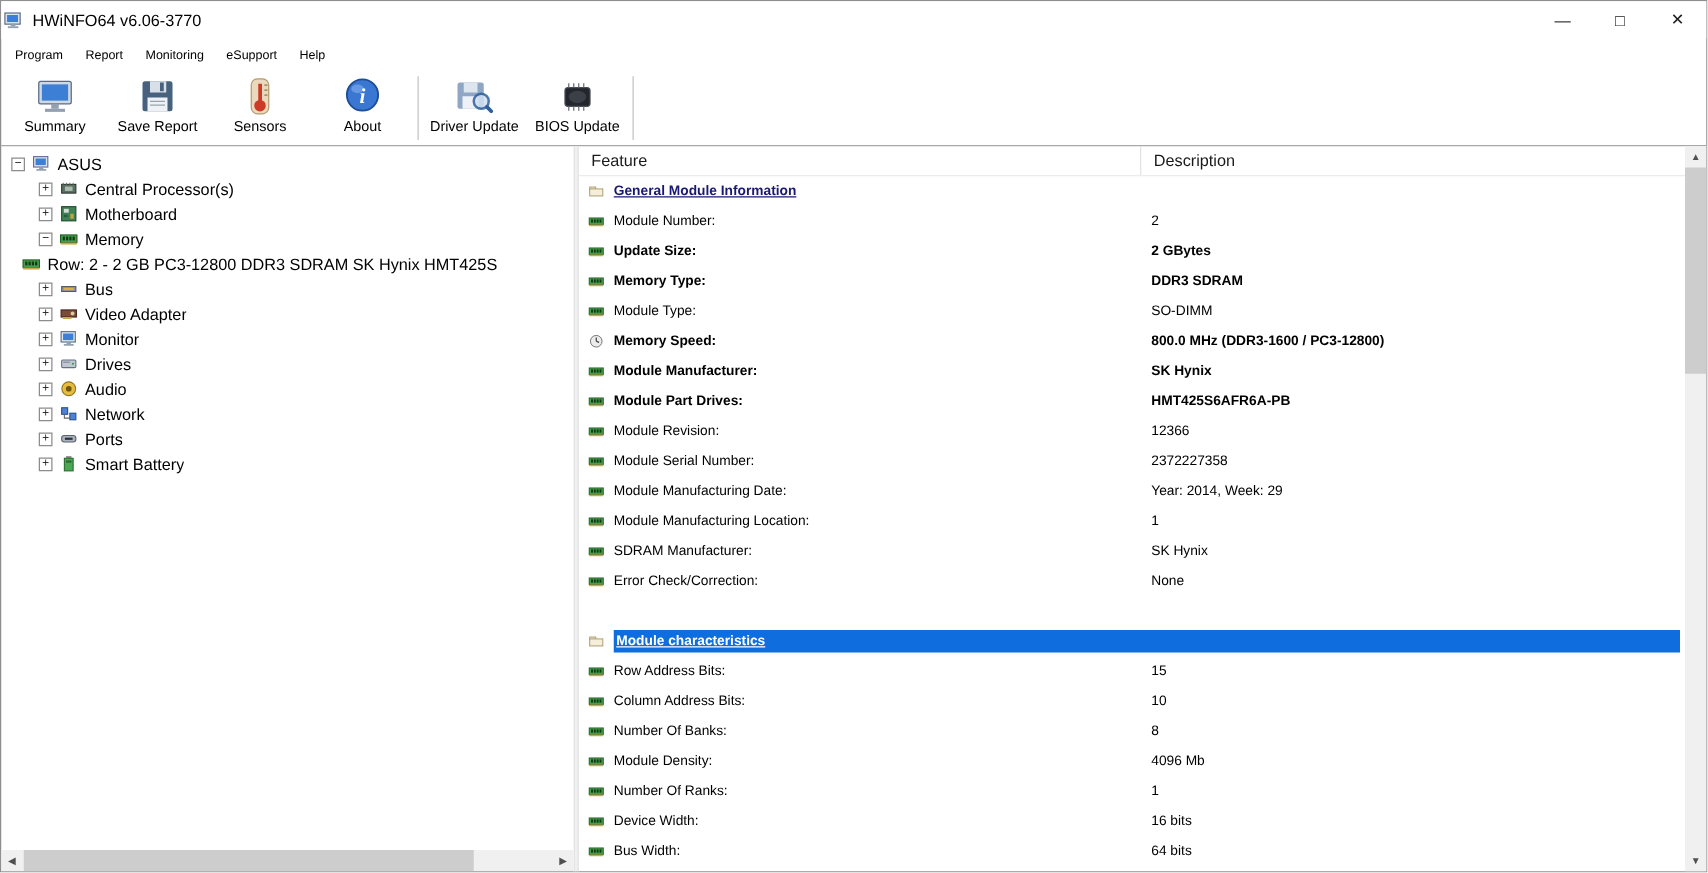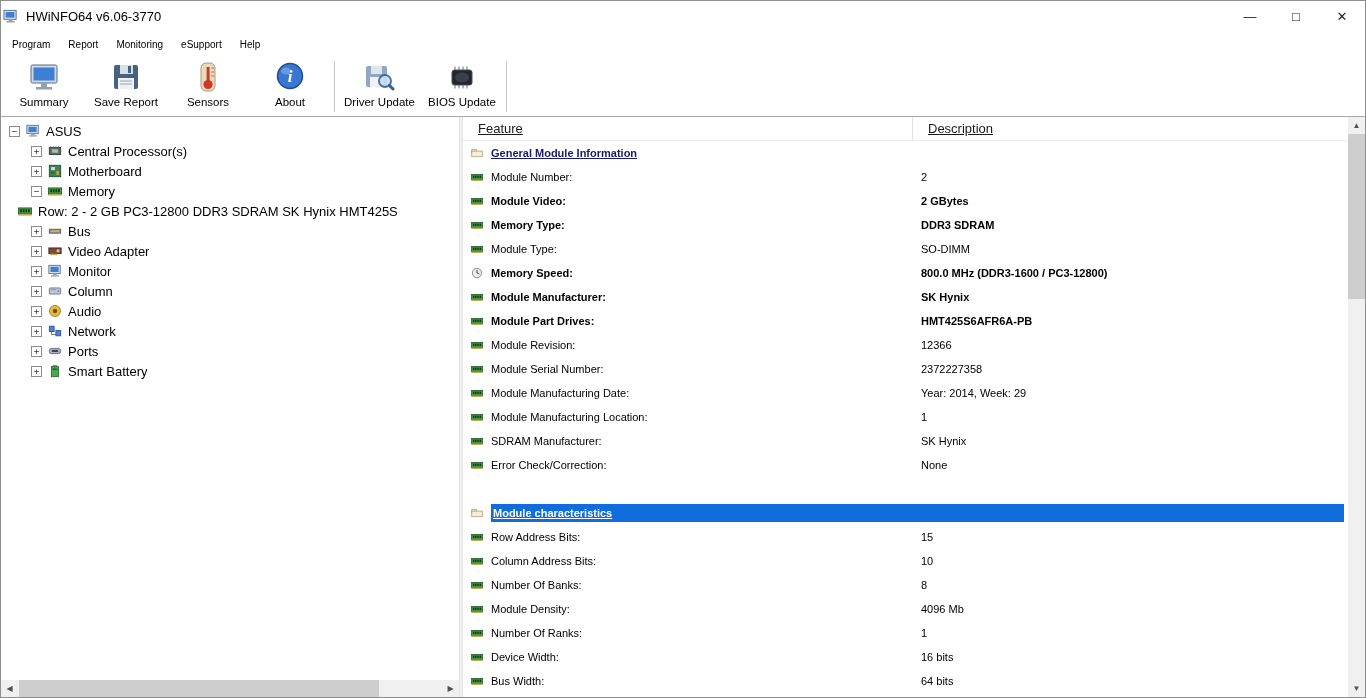--- a/index.html
+++ b/index.html
@@ -46,21 +46,21 @@
   .hs-arrow{width:17px;height:17px;display:flex;align-items:center;justify-content:center;font-size:8px;color:#505050;flex:0 0 auto;}
   .hs-track{flex:1;position:relative;height:17px;}
   .hs-thumb{position:absolute;left:1px;top:0;width:360px;height:17px;background:#cdcdcd;}
 
   
   .splitter{width:4px;background:#f0f0f0;border-left:1px solid #e3e3e3;border-right:1px solid #e3e3e3;flex:0 0 auto;}
 
   
   .table-pane{flex:1;display:flex;flex-direction:column;min-width:0;overflow:hidden;}
   .thead{height:24px;display:flex;align-items:center;font-size:13px;border-bottom:1px solid #ececec;flex:0 0 auto;color:#1a1a1a;}
-  .th{padding-left:15px;height:100%;display:flex;align-items:center;text-decoration:underline;}
+  .th{padding-left:10px;height:100%;display:flex;align-items:center;}
   .th.feature{width:450px;border-right:1px solid #e3e3e3;flex:0 0 auto;}
   .th.desc{flex:1;}
   .tbody{flex:1;overflow:hidden;}
   .trow{height:24px;display:flex;align-items:center;font-size:11px;}
   .trow.spacer{height:24px;}
   .cell{display:flex;align-items:center;height:100%;}
   .cell.feature{width:450px;flex:0 0 auto;padding-left:6px;overflow:hidden;white-space:nowrap;}
   .cell.desc{flex:1;padding-left:8px;white-space:nowrap;overflow:hidden;}
   .row-icon{width:16px;height:12px;margin-right:6px;flex:0 0 auto;}
   .row-icon svg{width:16px;height:12px;}
@@ -291,21 +291,21 @@
           </div>
           <div class="tree-row" style="padding-left: 30px;">
             <span class="expander">+</span>
             <span class="icn tree-icon">
               <svg viewBox="0 0 16 16">
                 <rect x="1.5" y="4.5" width="13" height="7" rx="1" fill="#c0c7d1" stroke="#667083"></rect>
                 <circle cx="11.8" cy="8" r="1" fill="#2fa04a"></circle>
                 <rect x="3" y="6" width="6" height="1.2" fill="#8a93a3"></rect>
               </svg>
             </span>
-            <span class="tree-label">Column</span>
+            <span class="tree-label">Drives</span>
           </div>
           <div class="tree-row" style="padding-left: 30px;">
             <span class="expander">+</span>
             <span class="icn tree-icon">
               <svg viewBox="0 0 16 16">
                 <circle cx="8" cy="8" r="6.3" fill="#e5bc3f" stroke="#96771c"></circle>
                 <circle cx="8" cy="8" r="2.6" fill="#6f570f"></circle>
               </svg>
             </span>
             <span class="tree-label">Audio</span>
@@ -392,21 +392,21 @@
               <span class="icn row-icon">
                 <svg viewBox="0 0 16 16">
                   <rect x="0.5" y="4.5" width="15" height="7" fill="#44a04b" stroke="#205c25"></rect>
                   <rect x="2.5" y="6" width="2" height="3.5" fill="#103913"></rect>
                   <rect x="5.5" y="6" width="2" height="3.5" fill="#103913"></rect>
                   <rect x="8.5" y="6" width="2" height="3.5" fill="#103913"></rect>
                   <rect x="11.5" y="6" width="2" height="3.5" fill="#103913"></rect>
                   <rect x="0.5" y="11.5" width="15" height="1.8" fill="#c9a84c"></rect>
                 </svg>
               </span>
-              <span class="flabel">Module Video:</span>
+              <span class="flabel">Update Size:</span>
             </div>
             <div class="cell desc">2 GBytes</div>
           </div>
           <div class="trow bold">
             <div class="cell feature">
               <span class="icn row-icon">
                 <svg viewBox="0 0 16 16">
                   <rect x="0.5" y="4.5" width="15" height="7" fill="#44a04b" stroke="#205c25"></rect>
                   <rect x="2.5" y="6" width="2" height="3.5" fill="#103913"></rect>
                   <rect x="5.5" y="6" width="2" height="3.5" fill="#103913"></rect>

